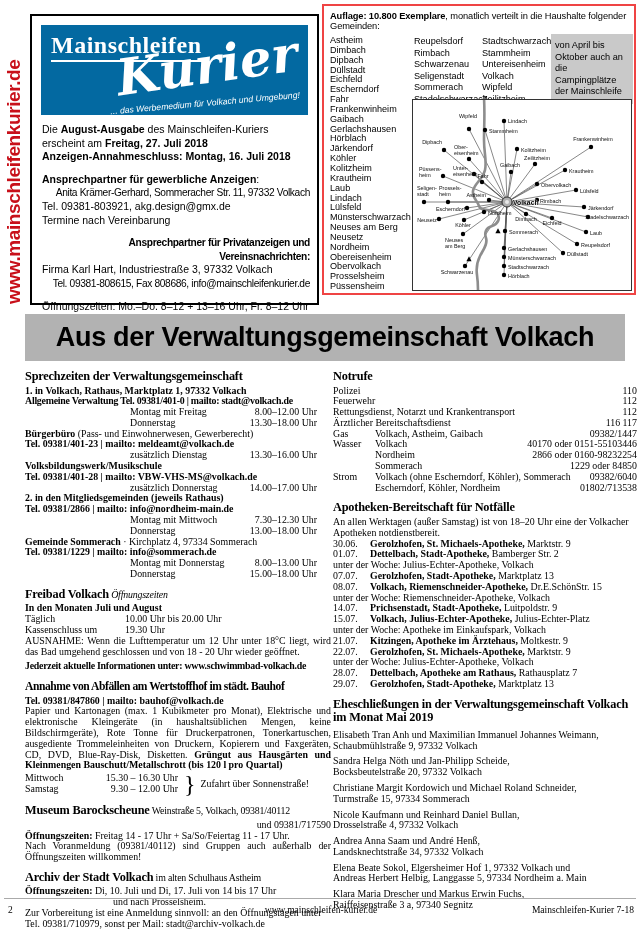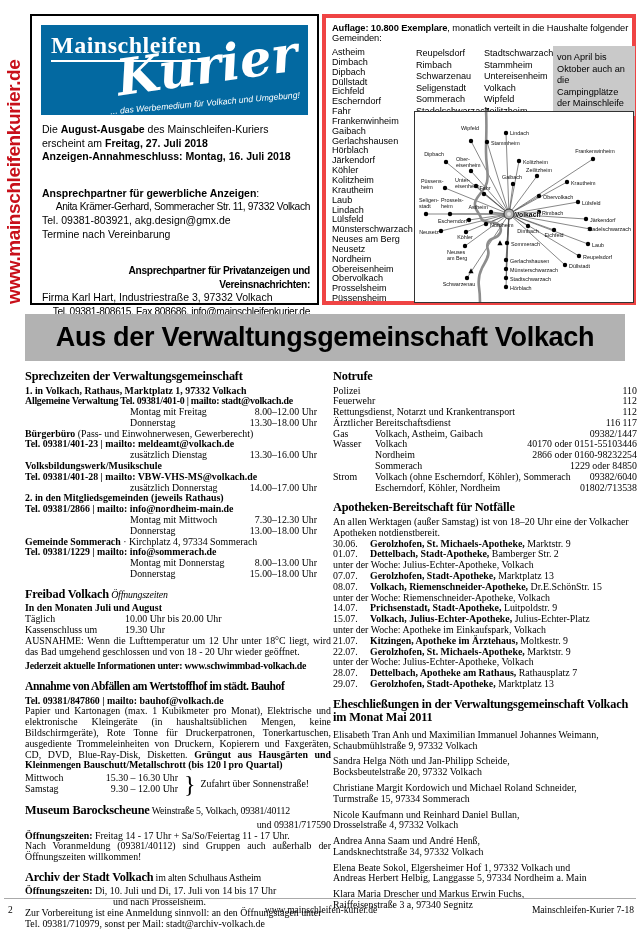--- a/index.html
+++ b/index.html
@@ -10,23 +10,23 @@
         white-space:nowrap;font-weight:bold;font-size:19px;letter-spacing:-0.4px;color:#c8101a;}
   
   .boxA{position:absolute;left:30px;top:14px;width:289px;height:291px;border:2px solid #000;box-sizing:border-box;}
   .logo{position:absolute;left:9px;top:9px;right:9px;height:90px;background:#0369a1;color:#fff;overflow:hidden;}
   .logo-main{display:inline-block;margin:7px 0 0 10px;font-family:"Liberation Serif",serif;font-weight:bold;
              font-size:24px;border-bottom:2px solid #fff;padding-bottom:1px;letter-spacing:0.5px;}
   .logo-script{position:absolute;right:10px;top:16px;font-family:"DejaVu Serif",serif;font-style:italic;
                font-weight:bold;font-size:50px;transform:rotate(-8deg);line-height:1;}
   .logo-tag{position:absolute;right:8px;bottom:7px;font-style:italic;font-size:8.6px;transform:rotate(-5deg);}
   .mast{position:absolute;left:10px;top:107px;right:7px;font-size:10.5px;line-height:13.6px;}
-  .mast .mt{margin-top:23px;}
+  .mast .mt{margin-top:9px;}
   .mast .fit{letter-spacing:-0.35px;font-size:10.2px;text-align:right;}
-  .boxB{position:absolute;left:322px;top:14px;width:314px;height:291px;border:4px solid #ef4444;box-sizing:border-box;}
+  .boxB{position:absolute;left:322px;top:4px;width:314px;height:291px;border:2px solid #ef4444;box-sizing:border-box;}
   .auflage{position:absolute;left:6px;top:5px;right:3px;font-size:9.3px;letter-spacing:-0.1px;}
   .tcol{position:absolute;font-size:9.1px;line-height:9.85px;white-space:nowrap;}
   .tcol1{left:6px;top:30px;}
   .tcol2{left:90px;top:30px;line-height:11.6px;}
   .tcol3{left:158px;top:30px;line-height:11.6px;}
   .camp{position:absolute;left:227px;top:28px;width:74px;background:#c9c9c9;padding:6px 4px;
         font-size:9.2px;line-height:11.5px;}
   .mapbox{position:absolute;left:88px;top:93px;width:220px;height:192px;border:1px solid #333;background:#fff;box-sizing:border-box;}
   .mapbox svg{display:block;width:100%;height:100%;}
   .spoke{stroke:#555;stroke-width:0.7;}
@@ -468,21 +468,21 @@
         <div class="ap">
           <span class="d">28.07.</span>
           <span class="rest"><b>Dettelbach, Apotheke am Rathaus,</b> Rathausplatz 7</span>
         </div>
         <div class="ap">
           <span class="d">29.07.</span>
           <span class="rest"><b>Gerolzhofen, Stadt-Apotheke,</b> Marktplatz 13</span>
         </div>
       </div>
       <div class="section">
-        <div class="sec-head "><span class="head-sans">Eheschließungen in der Verwaltungsgemeinschaft Volkach im Monat Mai 2011</span></div>
+        <div class="sec-head "><span class="head-sans">Eheschließungen in der Verwaltungsgemeinschaft Volkach im Monat Mai 2019</span></div>
         <div class="couple">
           <div>Elisabeth Tran Anh und Maximilian Immanuel Johannes Weimann,</div>
           <div>Schaubmühlstraße 9, 97332 Volkach</div>
         </div>
         <div class="couple">
           <div>Sandra Helga Nöth und Jan-Philipp Scheide,</div>
           <div>Bocksbeutelstraße 20, 97332 Volkach</div>
         </div>
         <div class="couple">
           <div>Christiane Margit Kordowich und Michael Roland Schneider,</div>

